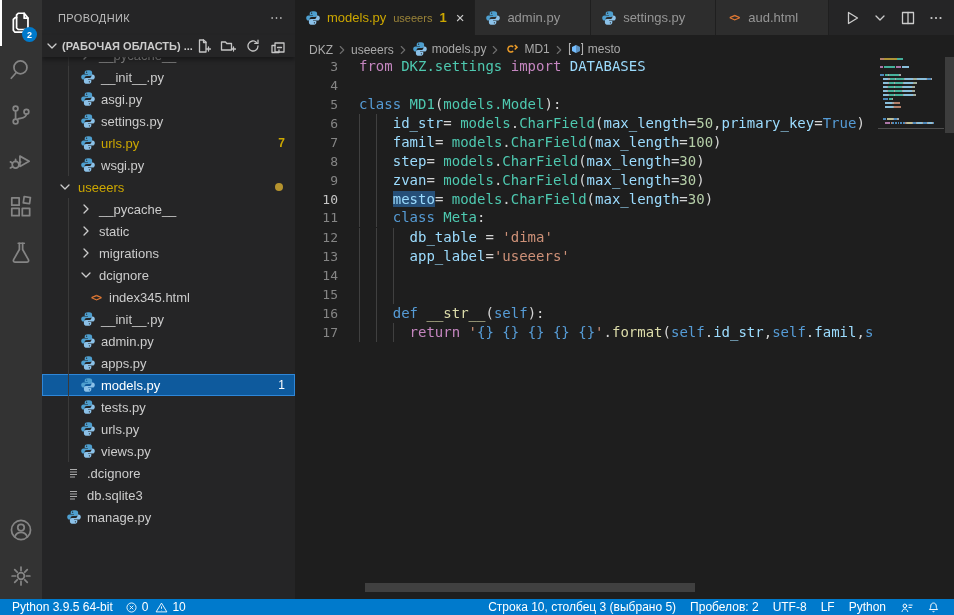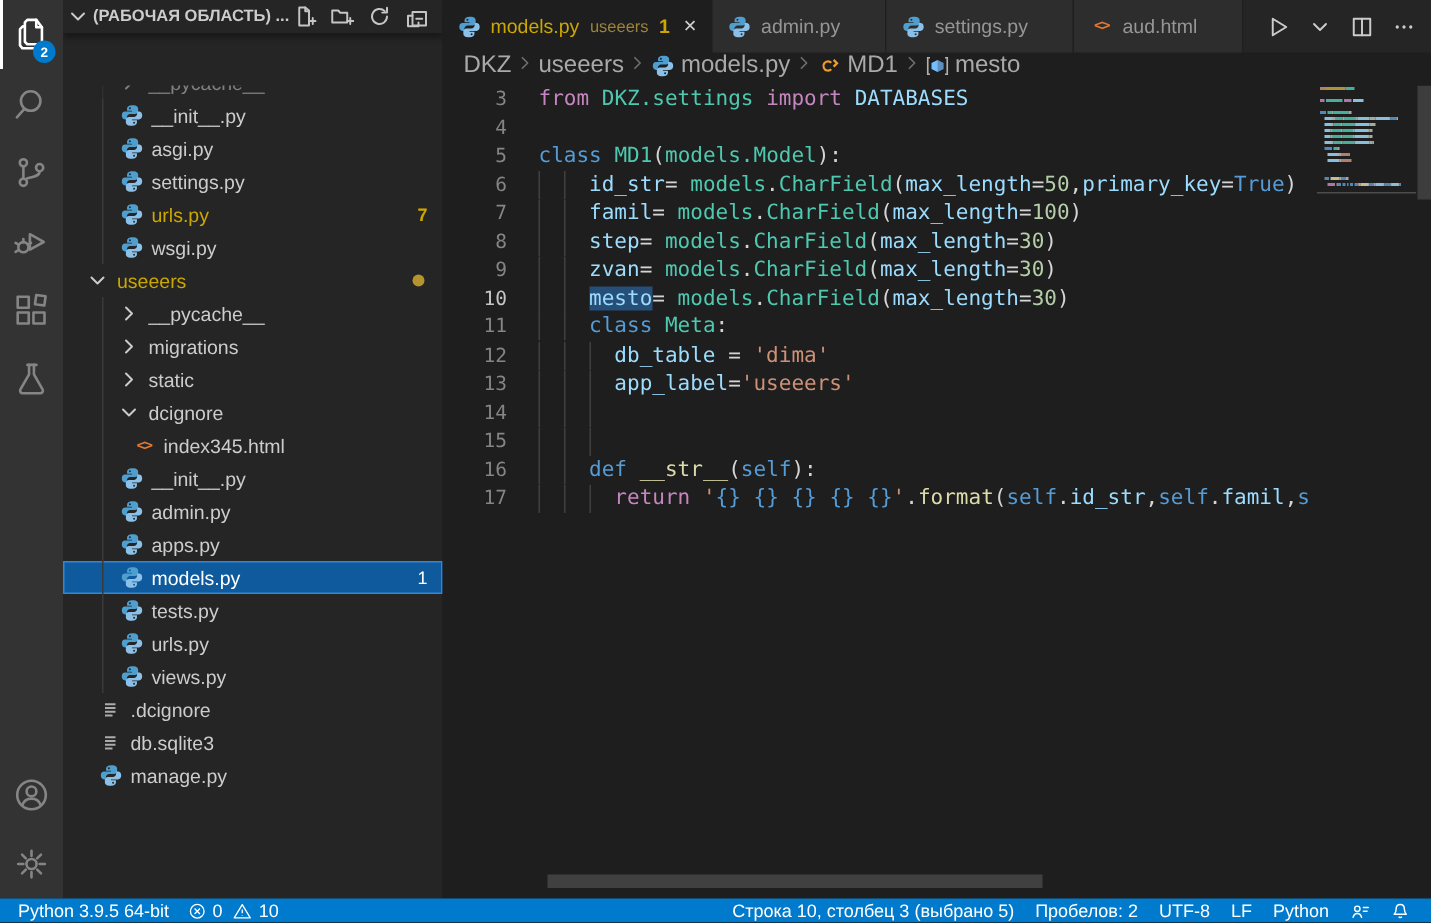--- a/index.html
+++ b/index.html
@@ -60,21 +60,21 @@
   .tab.active{background:#1e1e1e;}
   .tab.active .lbl{color:#cca700;}
   .tab .desc{font-size:11px;color:#9b8439;margin-left:7px;}
   .tab .tbadge{color:#cca700;font-weight:bold;margin-left:7px;}
   .tab .close{margin-left:9px;color:#cfcfcf;font-size:15px;line-height:15px;cursor:pointer;}
   .tab:not(.active){padding-right:30px;}
   #editor-actions{position:absolute;right:6px;top:0;height:35px;display:flex;align-items:center;gap:4px;}
   #editor-actions .act{width:24px;height:24px;display:flex;align-items:center;justify-content:center;color:#cccccc;cursor:pointer;}
   #editor-actions svg{width:16px;height:16px;}
 
-  #breadcrumbs{height:22px;display:flex;align-items:flex-start;padding-left:14px;color:#a9a9a9;font-size:16px;background:#1e1e1e;}
+  #breadcrumbs{height:22px;display:flex;align-items:flex-end;padding-left:14px;color:#a9a9a9;font-size:12px;background:#1e1e1e;}
   .bc-item{display:flex;align-items:center;cursor:pointer;}
   .bc-item .bicon{width:16px;height:16px;margin-right:4px;display:flex;align-items:center;justify-content:center;}
   .bc-sep{width:14px;height:14px;color:#6e6e6e;margin:0 2px;}
 
   #code-area{position:absolute;top:57px;left:0;right:0;bottom:0;overflow:hidden;}
   .code-line{position:absolute;left:0;right:76px;height:19px;white-space:pre;overflow:hidden;
              font-family:"DejaVu Sans Mono",monospace;font-size:14px;line-height:19px;}
   .lineno{position:absolute;left:0;width:43px;text-align:right;color:#858585;
           font-family:"DejaVu Sans Mono",monospace;font-size:13px;line-height:19px;}
   .lineno.cur{color:#c6c6c6;}
@@ -179,20 +179,24 @@
             <svg viewBox="0 0 24 24" fill="none" stroke="currentColor" stroke-width="1.6" stroke-linecap="round" stroke-linejoin="round">
               <circle cx="12" cy="12" r="3.1"></circle>
               <path d="M17 12h3.2M3.8 12H7M12 7V3.8M12 20.2V17M15.5 8.5l2.3-2.3M6.2 17.8l2.3-2.3M15.5 15.5l2.3 2.3M6.2 6.2l2.3 2.3"></path>
             </svg>
           </span>
         </div>
       </div>
   </div>
 
   <div id="sidebar">
+    <div id="sidebar-title">
+      <span class="t">ПРОВОДНИК</span>
+      <span class="more">⋯</span>
+    </div>
     <div id="ws-header">
       <span class="chev"><svg viewBox="0 0 16 16" fill="none" stroke="currentColor" stroke-width="1.3" stroke-linecap="round" stroke-linejoin="round">
             <path d="M4 6l4 4 4-4"></path>
           </svg></span>
       <span class="lbl">(РАБОЧАЯ ОБЛАСТЬ) ...</span>
       <span id="ws-actions">
           <span class="act">
             <span style="display:flex">
               <svg viewBox="0 0 16 16" fill="none" stroke="currentColor" stroke-width="1.3" stroke-linecap="round" stroke-linejoin="round">
                 <path d="M8.5 2h-4v12h6.5V4l-2.5-2z"></path>
@@ -299,28 +303,28 @@
             <span class="chev" style="margin-left: 36px;"><svg viewBox="0 0 16 16" fill="none" stroke="currentColor" stroke-width="1.3" stroke-linecap="round" stroke-linejoin="round">
                 <path d="M6 4l4 4-4 4"></path>
               </svg></span>
             <span class="lbl">__pycache__</span>
           </div>
           <div class="row">
             <span class="guide"></span>
             <span class="chev" style="margin-left: 36px;"><svg viewBox="0 0 16 16" fill="none" stroke="currentColor" stroke-width="1.3" stroke-linecap="round" stroke-linejoin="round">
                 <path d="M6 4l4 4-4 4"></path>
               </svg></span>
-            <span class="lbl">migrations</span>
+            <span class="lbl">static</span>
           </div>
           <div class="row">
             <span class="guide"></span>
             <span class="chev" style="margin-left: 36px;"><svg viewBox="0 0 16 16" fill="none" stroke="currentColor" stroke-width="1.3" stroke-linecap="round" stroke-linejoin="round">
                 <path d="M6 4l4 4-4 4"></path>
               </svg></span>
-            <span class="lbl">static</span>
+            <span class="lbl">migrations</span>
           </div>
           <div class="row">
             <span class="guide"></span>
             <span class="chev" style="margin-left: 36px;"><svg viewBox="0 0 16 16" fill="none" stroke="currentColor" stroke-width="1.3" stroke-linecap="round" stroke-linejoin="round">
                 <path d="M4 6l4 4 4-4"></path>
               </svg></span>
             <span class="lbl">dcignore</span>
           </div>
           <div class="row">
             <span class="guide"></span>

